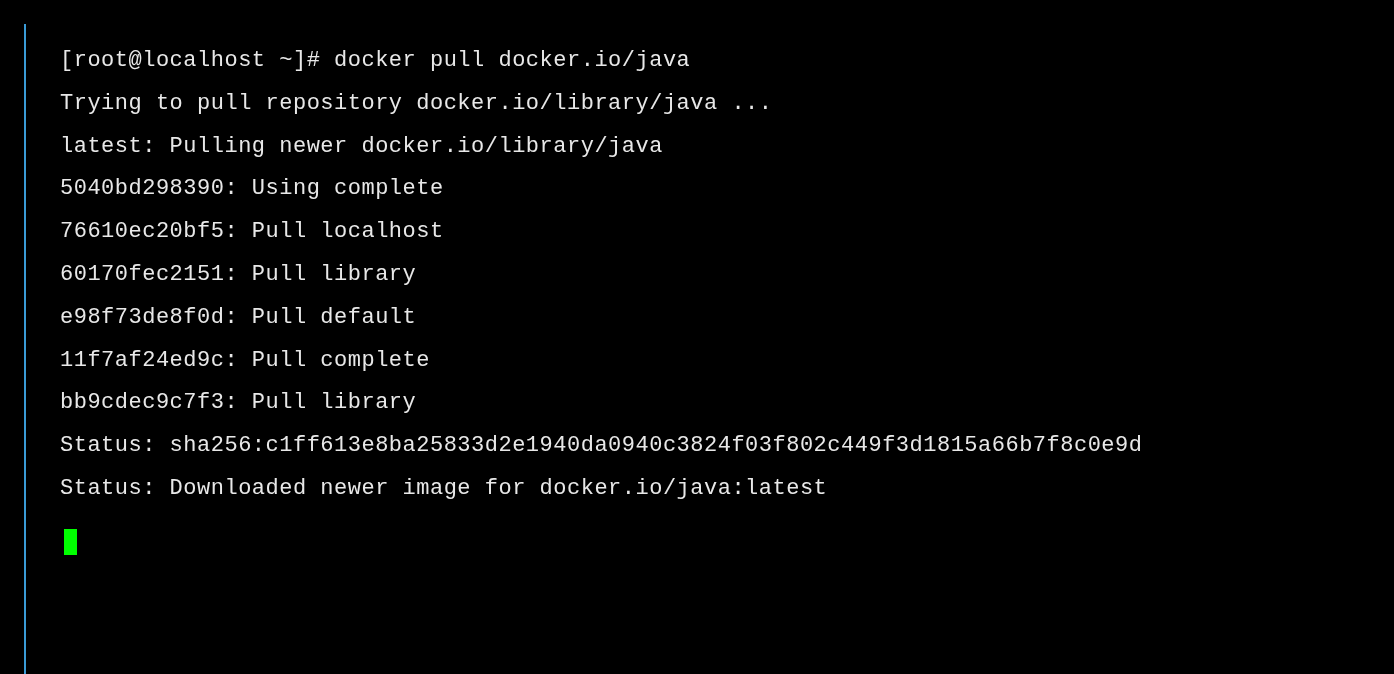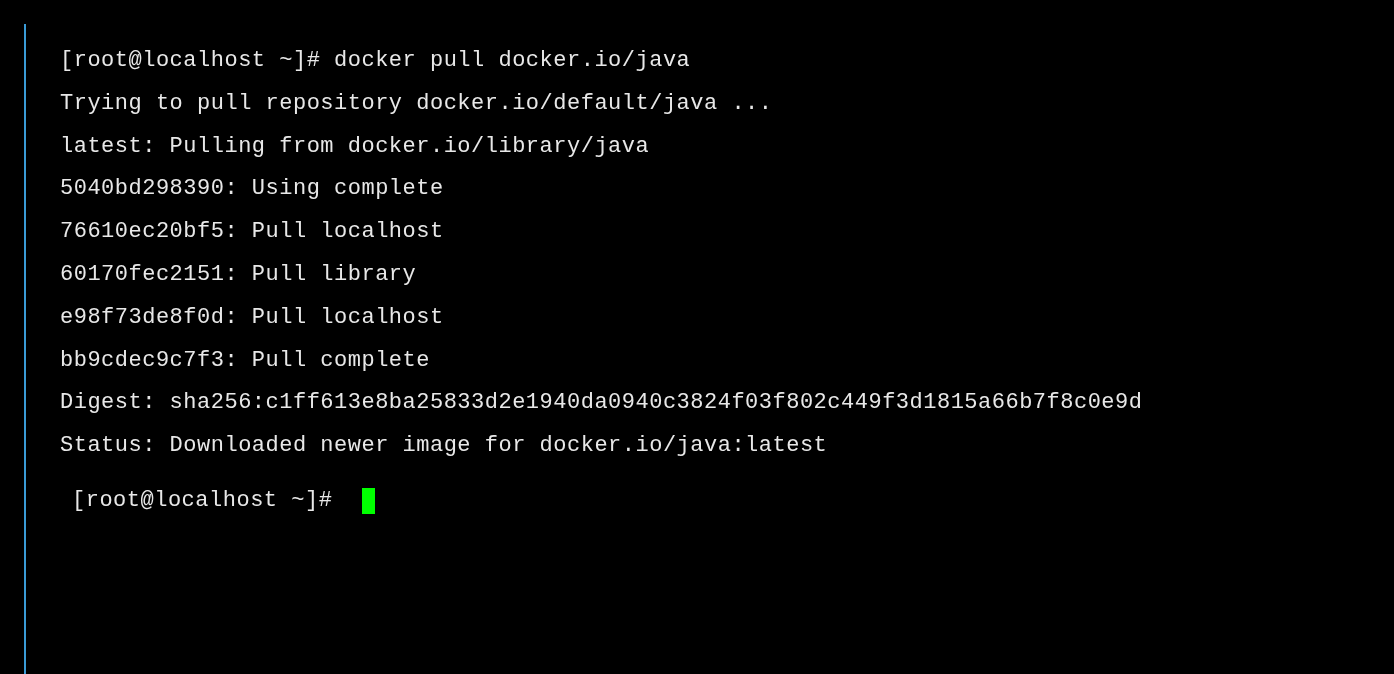--- a/index.html
+++ b/index.html
@@ -35,26 +35,26 @@
       background-color: #00ff00;
       margin-left: 4px;
       vertical-align: middle;
     }
   </style>
 </head>
 <body>
 
 <div>
   <div class="line">[root@localhost ~]# docker pull docker.io/java</div>
-  <div class="line">Trying to pull repository docker.io/default/java ...</div>
-  <div class="line">latest: Pulling from docker.io/library/java</div>
+  <div class="line">Trying to pull repository docker.io/library/java ...</div>
+  <div class="line">latest: Pulling newer docker.io/library/java</div>
   <div class="line">5040bd298390: Using complete</div>
   <div class="line">76610ec20bf5: Pull localhost</div>
   <div class="line">60170fec2151: Pull library</div>
-  <div class="line">e98f73de8f0d: Pull localhost</div>
-  <div class="line">bb9cdec9c7f3: Pull complete</div>
-  <div class="line">Digest: sha256:c1ff613e8ba25833d2e1940da0940c3824f03f802c449f3d1815a66b7f8c0e9d</div>
+  <div class="line">e98f73de8f0d: Pull default</div>
+  <div class="line">11f7af24ed9c: Pull complete</div>
+  <div class="line">bb9cdec9c7f3: Pull library</div>
+  <div class="line">Status: sha256:c1ff613e8ba25833d2e1940da0940c3824f03f802c449f3d1815a66b7f8c0e9d</div>
   <div class="line">Status: Downloaded newer image for docker.io/java:latest</div>
   <div class="line prompt-line">
-    <span>[root@localhost ~]# </span>
     <span class="cursor"></span>
   </div>
 </div>
 
 </body></html>

